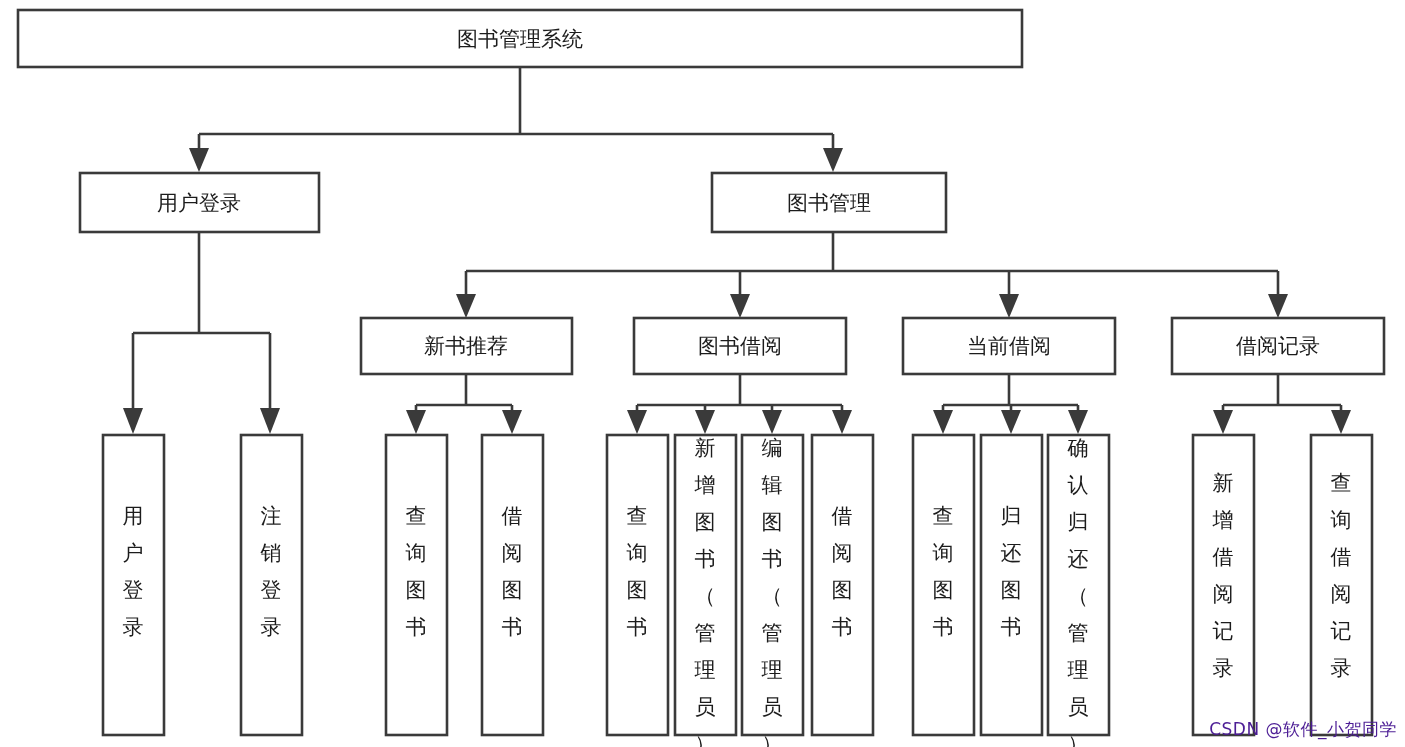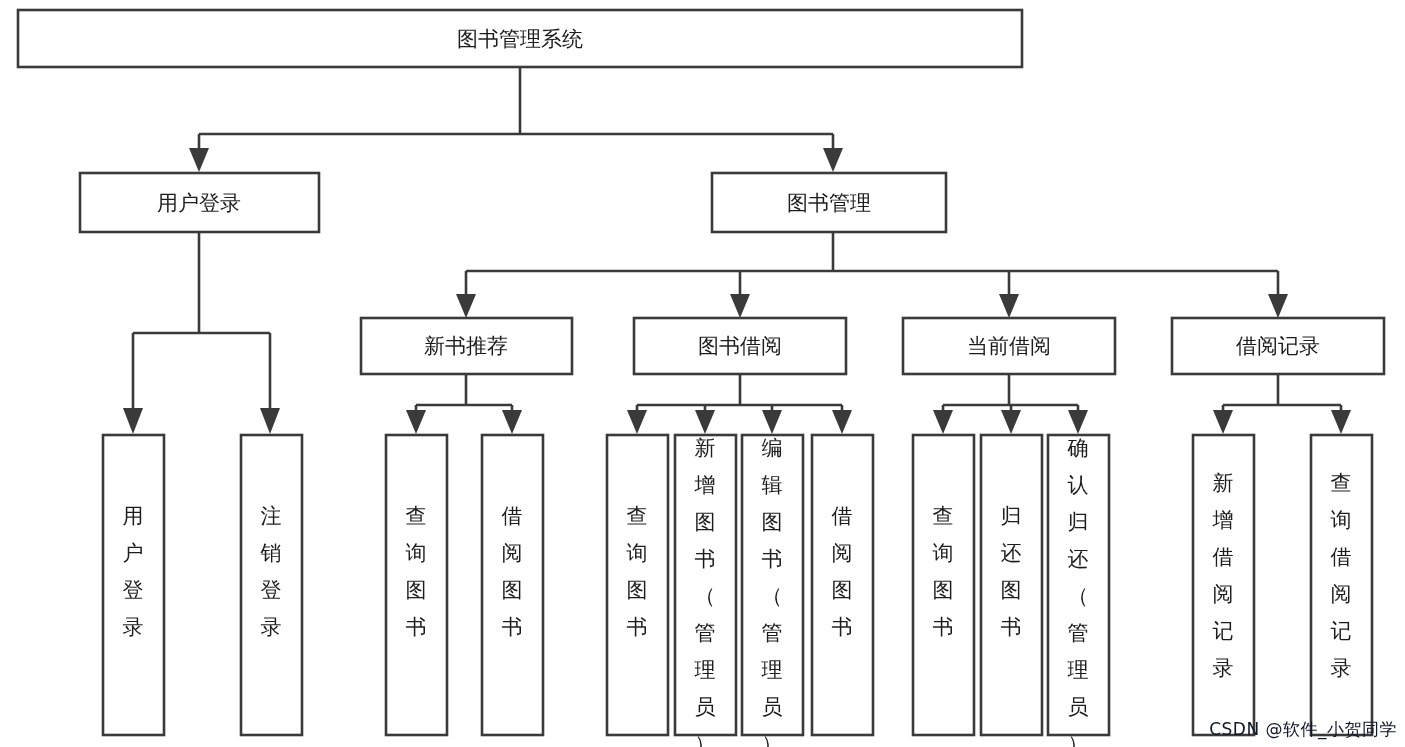--- a/index.html
+++ b/index.html
@@ -53,21 +53,21 @@
   .arrow-head {
     fill: #3a3a3a;
     stroke: none;
   }
   .watermark {
     position: absolute;
     right: 8px;
     bottom: 6px;
     font-family: "DejaVu Sans", "Liberation Sans", sans-serif;
     font-size: 17px;
-    color: #0f172a;
+    color: #4c1d95;
     letter-spacing: 0.5px;
     white-space: nowrap;
     pointer-events: none;
   }
 </style>
 </head>
 <body>
 
 <div id="diagram-root">
   <svg class="flow" viewBox="0 0 1405 747" xmlns="http://www.w3.org/2000/svg">

